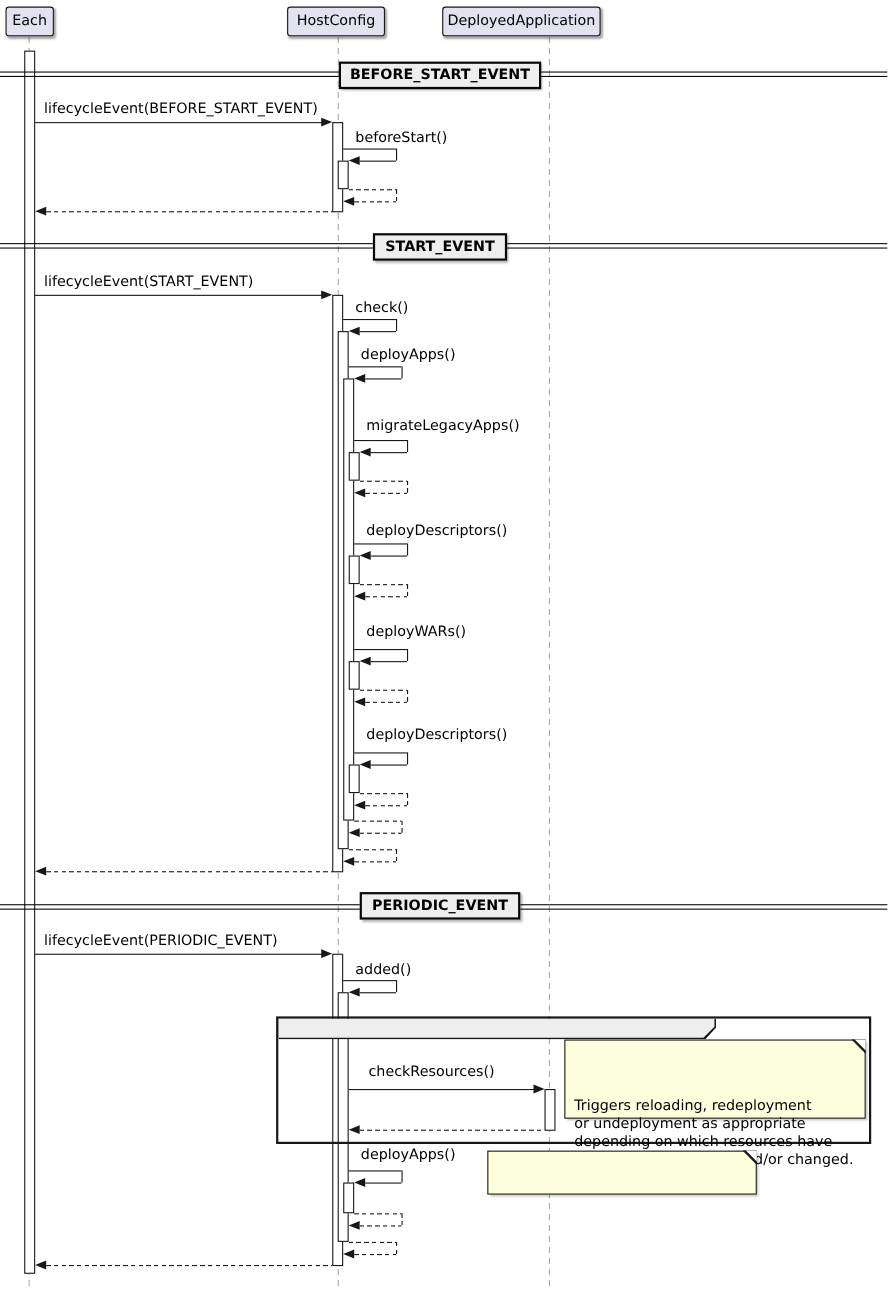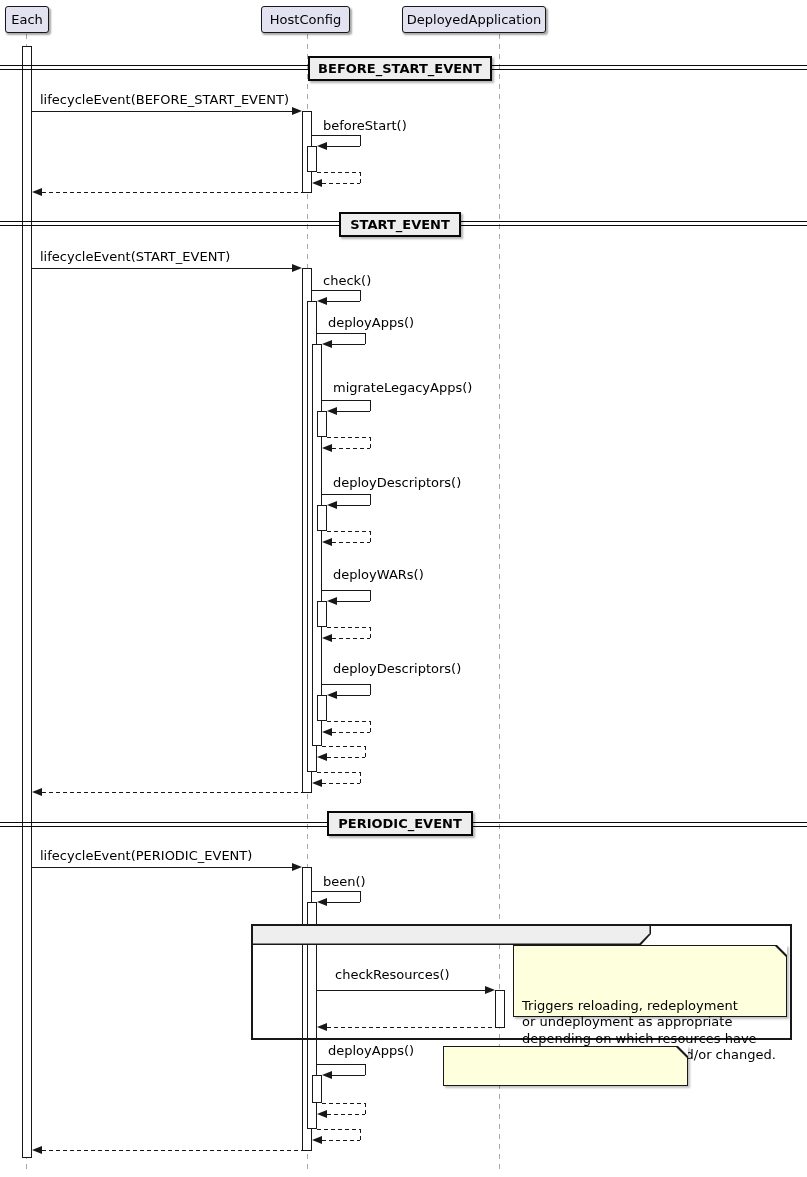--- a/index.html
+++ b/index.html
@@ -66,21 +66,21 @@
 
   <div class="msg-label" style="left:40px;top:250px">lifecycleEvent(START_EVENT)</div>
   <div class="msg-label" style="left:323px;top:274px">check()</div>
   <div class="msg-label" style="left:328px;top:316px">deployApps()</div>
   <div class="msg-label" style="left:333px;top:381px">migrateLegacyApps()</div>
   <div class="msg-label" style="left:333px;top:476px">deployDescriptors()</div>
   <div class="msg-label" style="left:333px;top:568px">deployWARs()</div>
   <div class="msg-label" style="left:333px;top:662px">deployDescriptors()</div>
 
   <div class="msg-label" style="left:40px;top:849px">lifecycleEvent(PERIODIC_EVENT)</div>
-  <div class="msg-label" style="left:323px;top:875px">been()</div>
+  <div class="msg-label" style="left:323px;top:875px">added()</div>
   <div class="msg-label" style="left:335px;top:968px">checkResources()</div>
   <div class="msg-label" style="left:328px;top:1044px">deployApps()</div>
 
   <div class="group-box" style="left:251px;top:924px;width:541px;height:116px">
     <div class="group-header">
       <div class="group-header-fill"></div>
     </div>
   </div>
 
   <div class="note" style="left:513px;top:945px;width:274px;height:72px">

